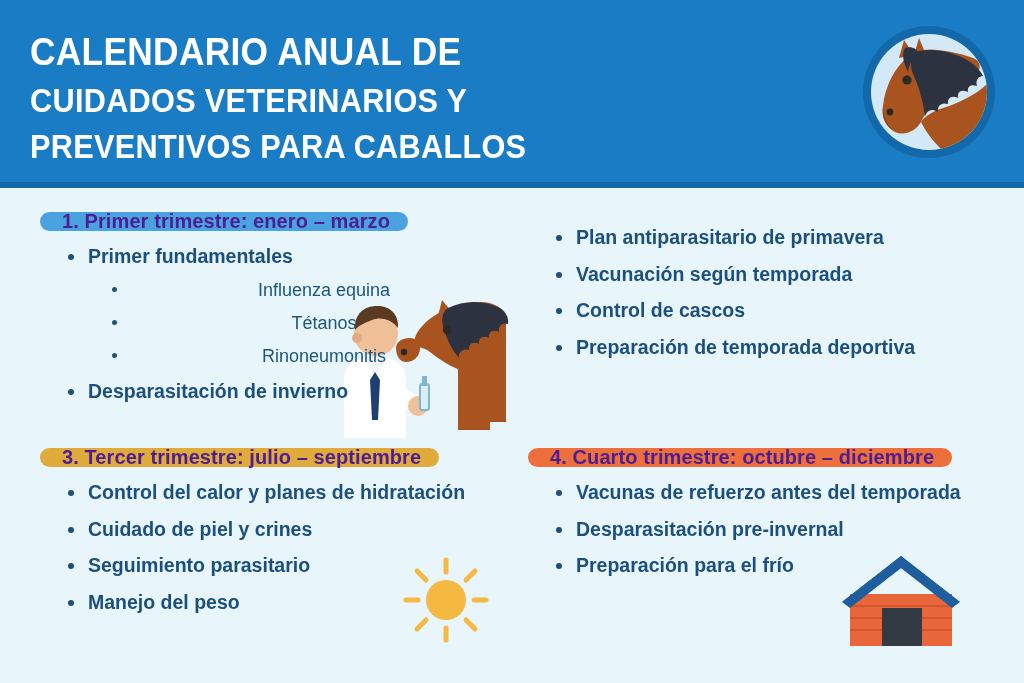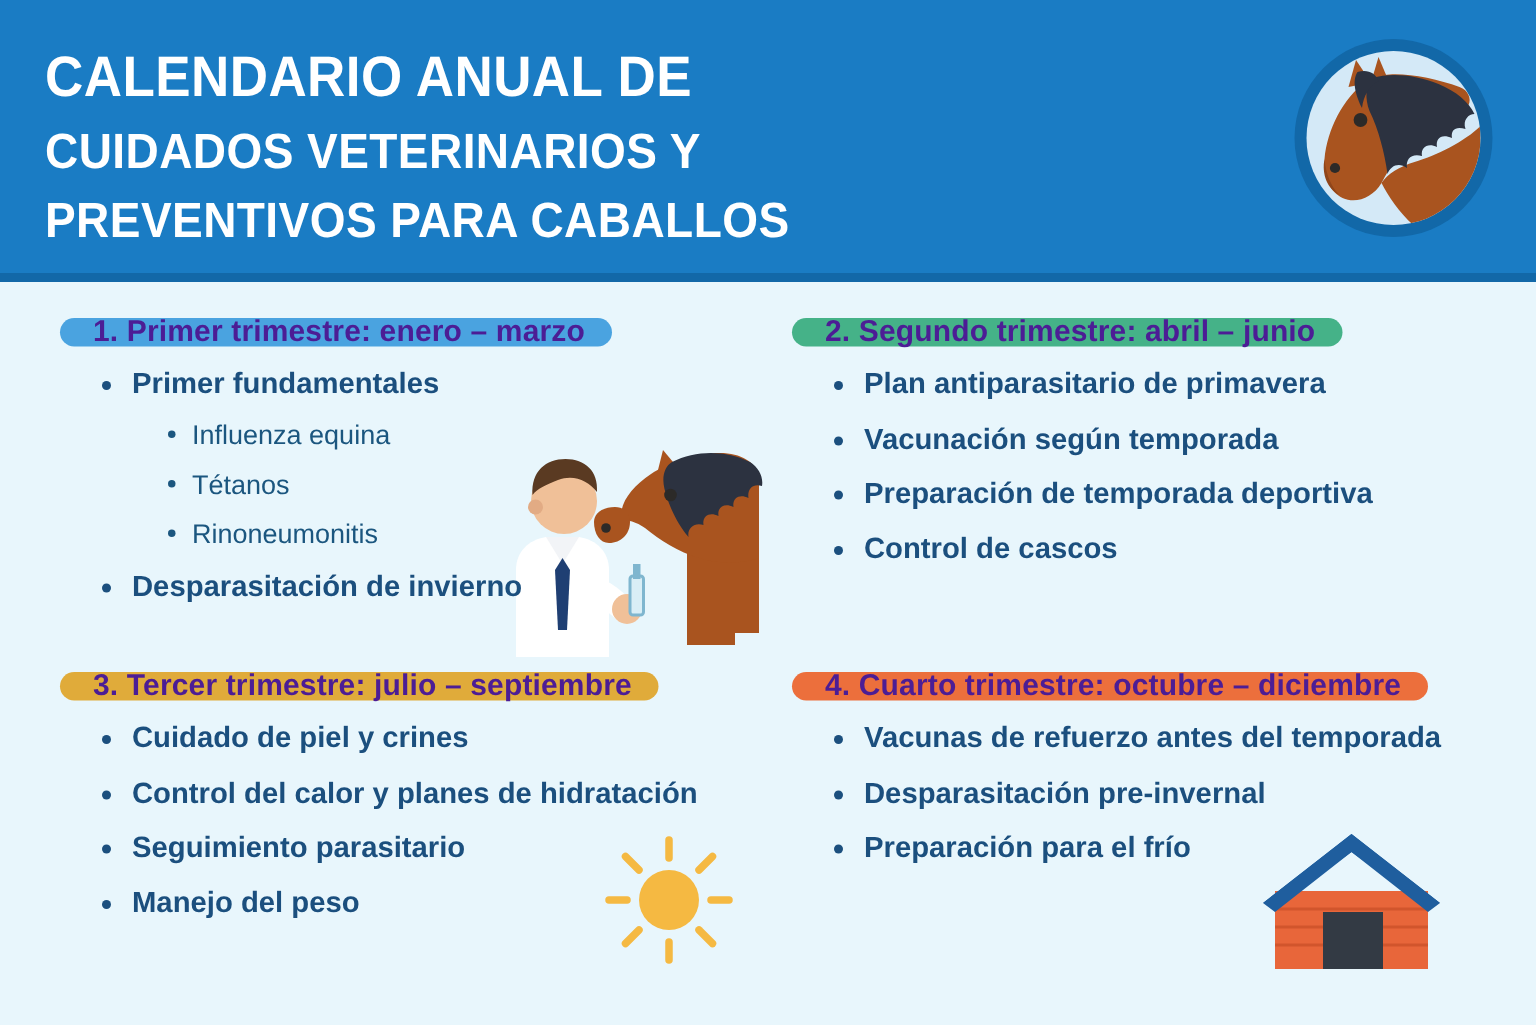--- a/index.html
+++ b/index.html
@@ -114,20 +114,21 @@
     top: 7px;
     width: 6px;
     height: 6px;
     border-radius: 50%;
     background: #1b4f7e;
   }
   .sublist {
     list-style: none;
     margin: 14px 0 0 0;
     padding: 0 0 0 22px;
+    text-align: center;
   }
   .sublist li {
     position: relative;
     color: #1b567f;
     font-size: 18px;
     font-weight: normal;
     line-height: 1.0;
     margin-bottom: 15px;
     padding-left: 18px;
     white-space: nowrap;
@@ -255,38 +256,35 @@
 
     <path d="M58 110 C72 112 84 120 92 130 L82 142 C74 134 64 128 56 128 Z" fill="#ffffff"></path>
     <circle cx="88" cy="134" r="10" fill="#f0c098"></circle>
 
     <rect x="90" y="112" width="9" height="26" rx="2" fill="#d9eef6" stroke="#7fb6cf" stroke-width="2"></rect>
     <rect x="92" y="104" width="5" height="10" fill="#7fb6cf"></rect>
   </svg>
 </div>
 
 <div class="quadrant q2">
-  <div class="bar-wrap">
-    <span class="bar green">2. Segundo trimestre: abril – junio</span>
-  </div>
   <ul class="list">
     <li>Plan antiparasitario de primavera</li>
     <li>Vacunación según temporada</li>
+    <li>Control de cascos</li>
     <li>Preparación de temporada deportiva</li>
-    <li>Control de cascos</li>
   </ul>
 </div>
 
 <div class="quadrant q3">
   <div class="bar-wrap">
     <span class="bar gold">3. Tercer trimestre: julio – septiembre</span>
   </div>
   <ul class="list">
+    <li>Control del calor y planes de hidratación</li>
     <li>Cuidado de piel y crines</li>
-    <li>Control del calor y planes de hidratación</li>
     <li>Seguimiento parasitario</li>
     <li>Manejo del peso</li>
   </ul>
 </div>
 
 <div class="art art-sun">
   <svg width="96" height="96" viewBox="0 0 96 96">
     <circle cx="48" cy="48" r="20" fill="#f5b942"></circle>
     <g stroke="#f5b942" stroke-width="5" stroke-linecap="round">
       <line x1="48" y1="8" x2="48" y2="20"></line>

